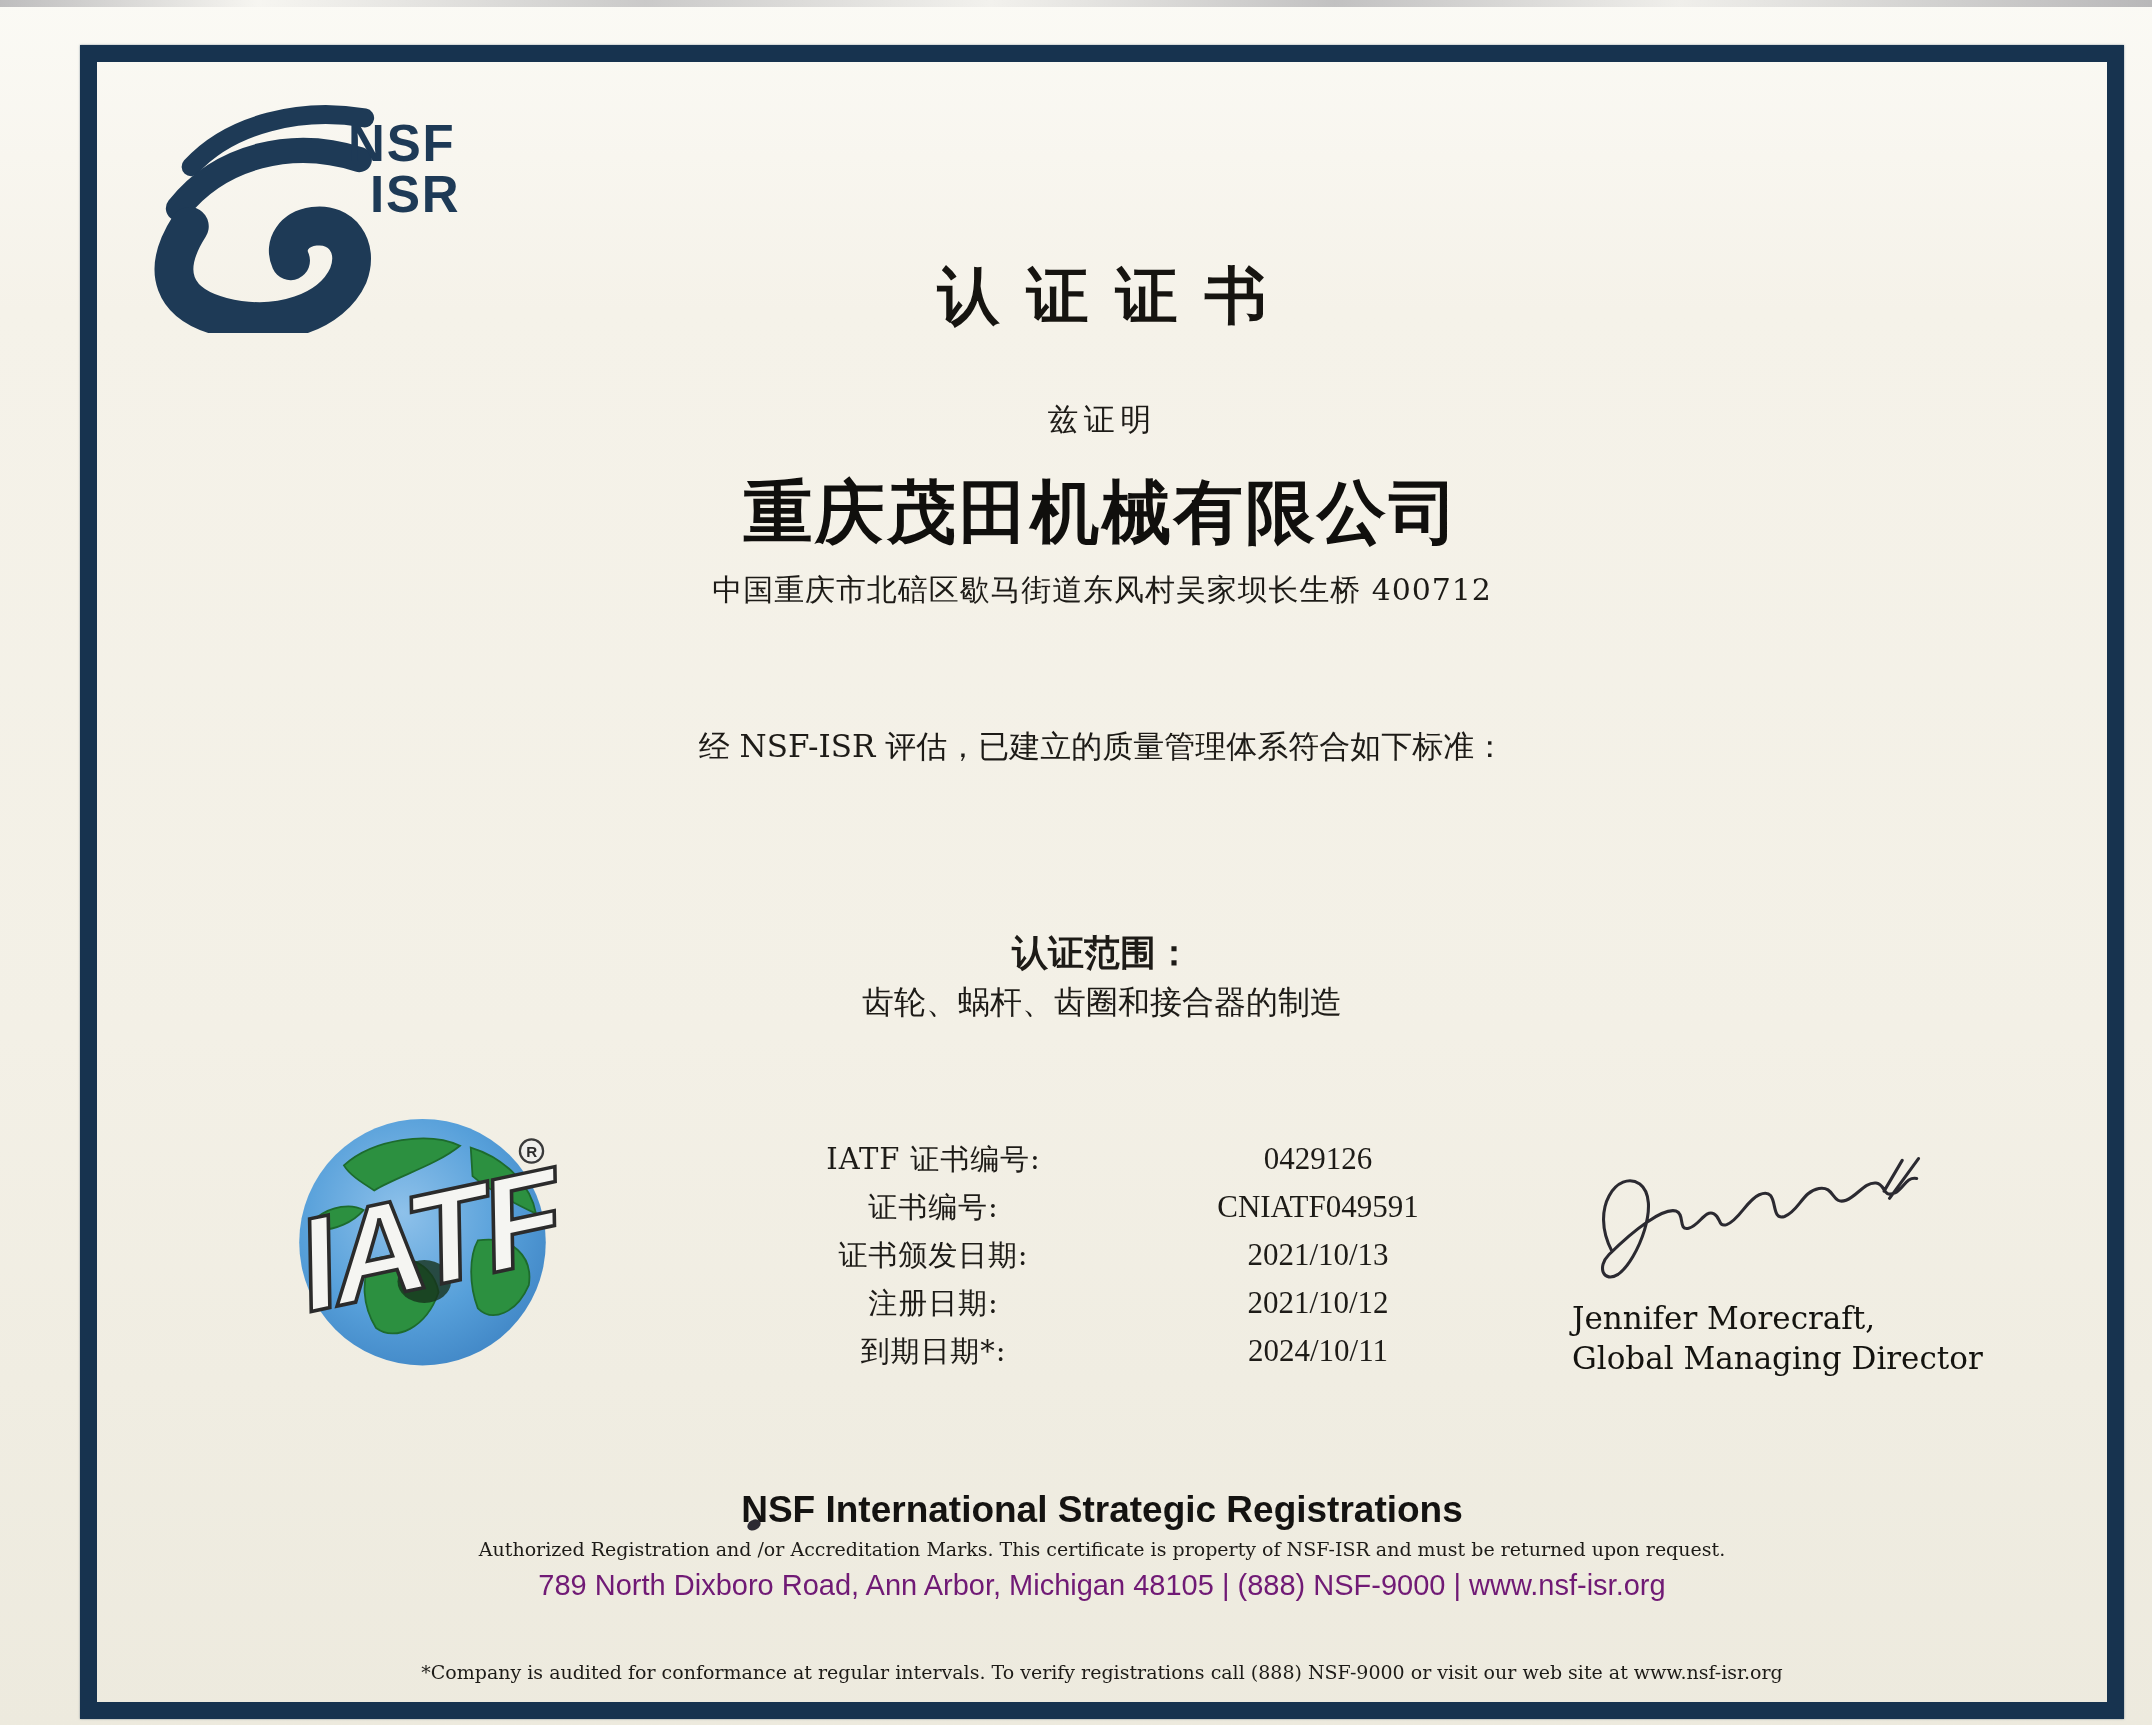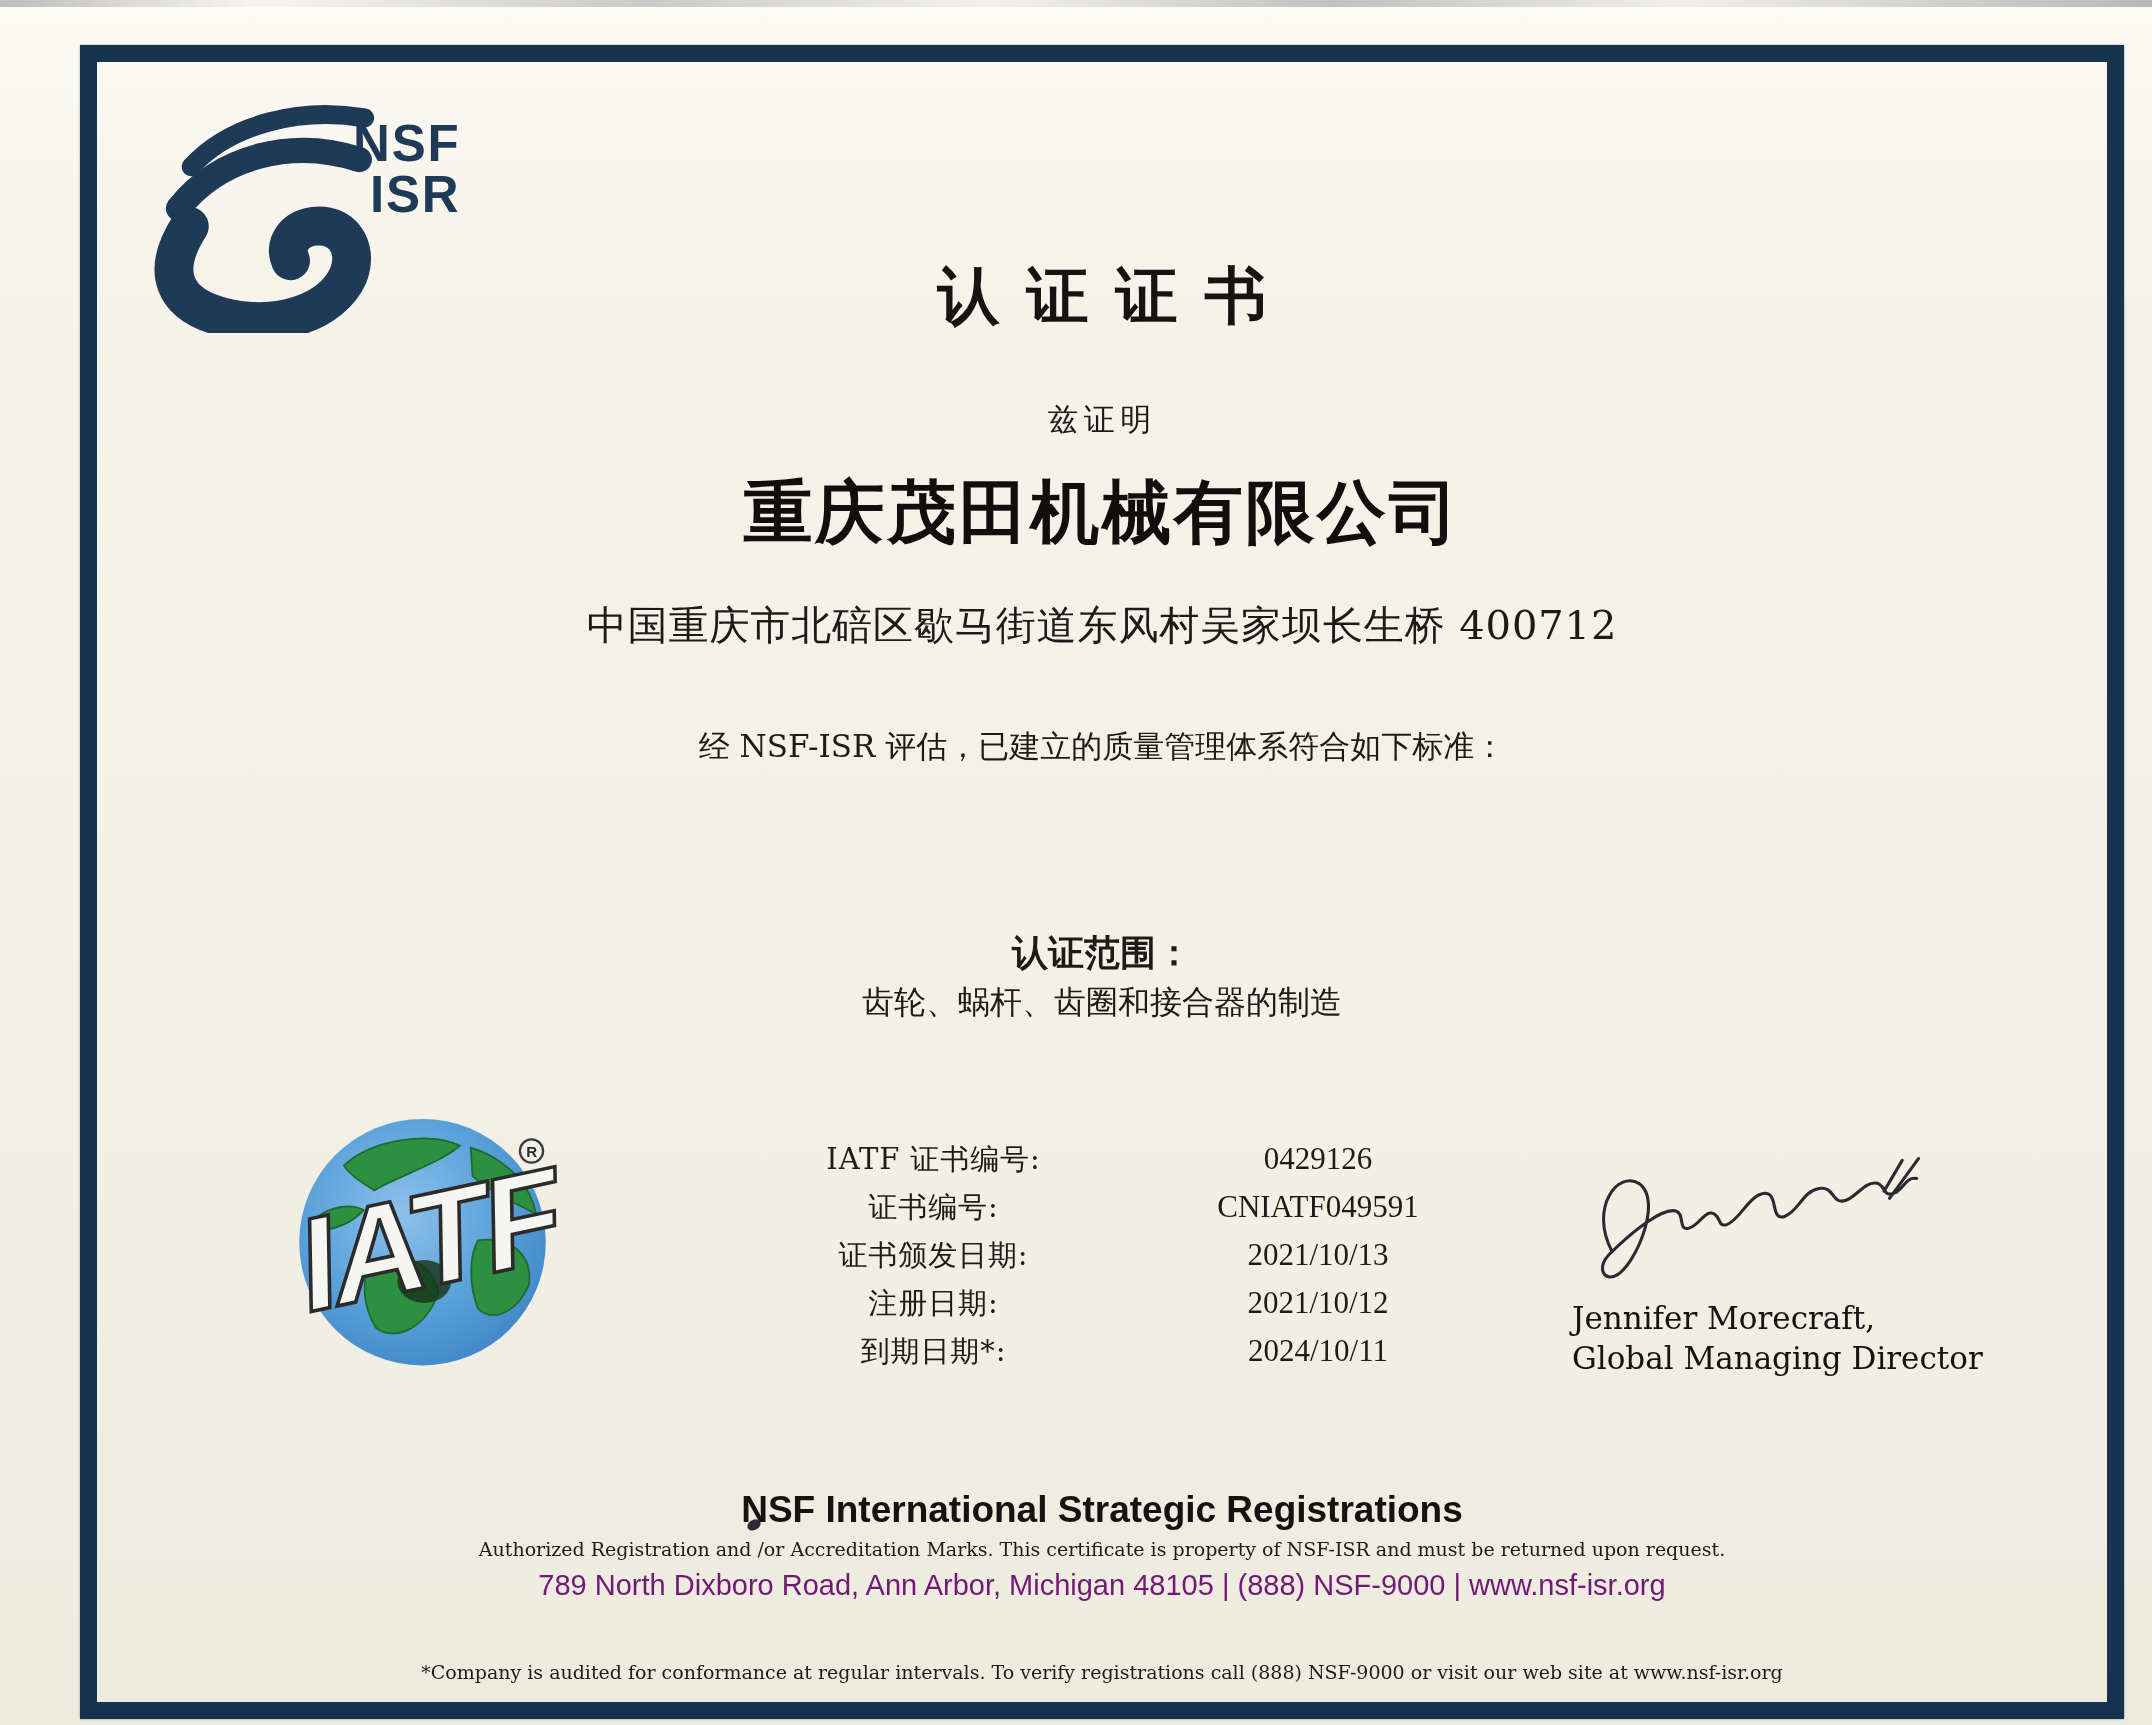--- a/index.html
+++ b/index.html
@@ -9,28 +9,28 @@
   .photo{position:absolute;inset:0;}
   .topshade{left:0;top:0;width:2153px;height:7.2px;
     background:linear-gradient(90deg,rgba(30,30,45,.28),rgba(30,30,45,.02) 12%,rgba(30,30,45,.22) 30%,rgba(30,30,45,.04) 46%,rgba(30,30,45,.26) 62%,rgba(30,30,45,.05) 78%,rgba(30,30,45,.3));}
   .frame{left:80px;top:45px;width:2010px;height:1640px;border:17px solid #17334f;
     box-shadow:0 0 1.8px rgba(23,51,79,.5);}
   .center{left:0;right:0;text-align:center;}
   
   .nsf-logo{left:36px;top:27px;width:344px;height:244px;}
   .nsf-words{position:absolute;left:215px;top:29px;line-height:51px;
     font-family:"Liberation Sans",sans-serif;font-weight:bold;font-size:51px;
-    color:#1e3a56;letter-spacing:1.8px;text-align:right;}
+    color:#1e3a56;letter-spacing:1.8px;}
   .nsf-words span{display:block;}
   .nsf-words .isr{margin-left:22px;}
   
   .cert-title{top:192px;font-size:62px;letter-spacing:27px;font-weight:600;color:#161410;text-indent:27px;}
   .certify{top:337px;font-size:31px;letter-spacing:5.4px;}
   .company{top:405px;font-size:69px;font-weight:bold;letter-spacing:2.7px;color:#100f0d;}
-  .address{top:536px;font-size:40px;letter-spacing:0.9px;}
+  .address{top:508px;font-size:30px;letter-spacing:0.9px;}
   .statement{top:664px;font-size:31px;}
   .standard{top:740px;font-size:58px;font-weight:bold;font-family:"Liberation Serif",serif;color:#0e0d0b;}
   .scope-h{top:867px;font-size:36px;font-weight:bold;}
   .scope-t{top:919px;font-size:32px;}
   .exclusion{top:990px;font-size:34px;}
   .exclusion b{letter-spacing:1.8px;}
   
   .details{left:633px;top:1073px;width:905px;font-size:29px;}
   .drow{display:flex;height:48px;line-height:48px;}
   .dlabel{width:407px;text-align:center;letter-spacing:0.9px;}

